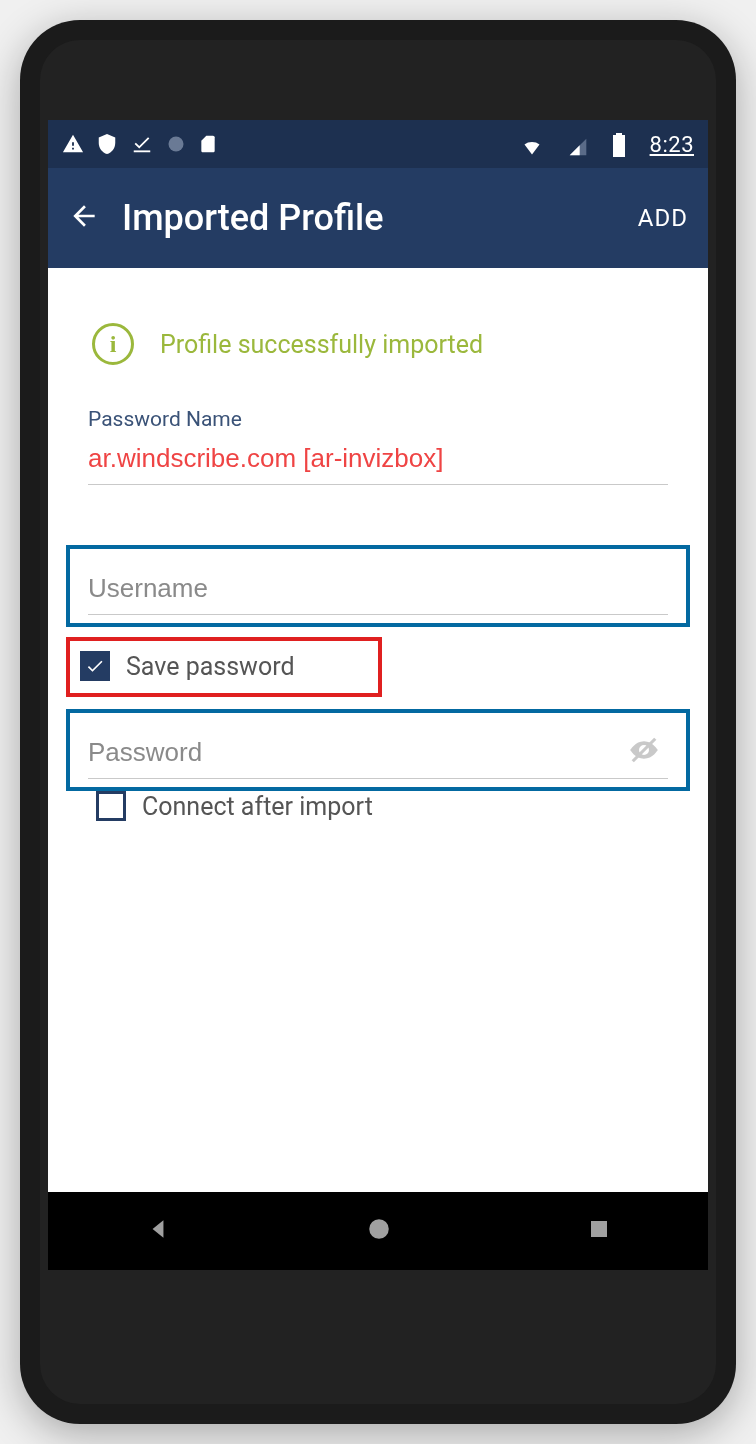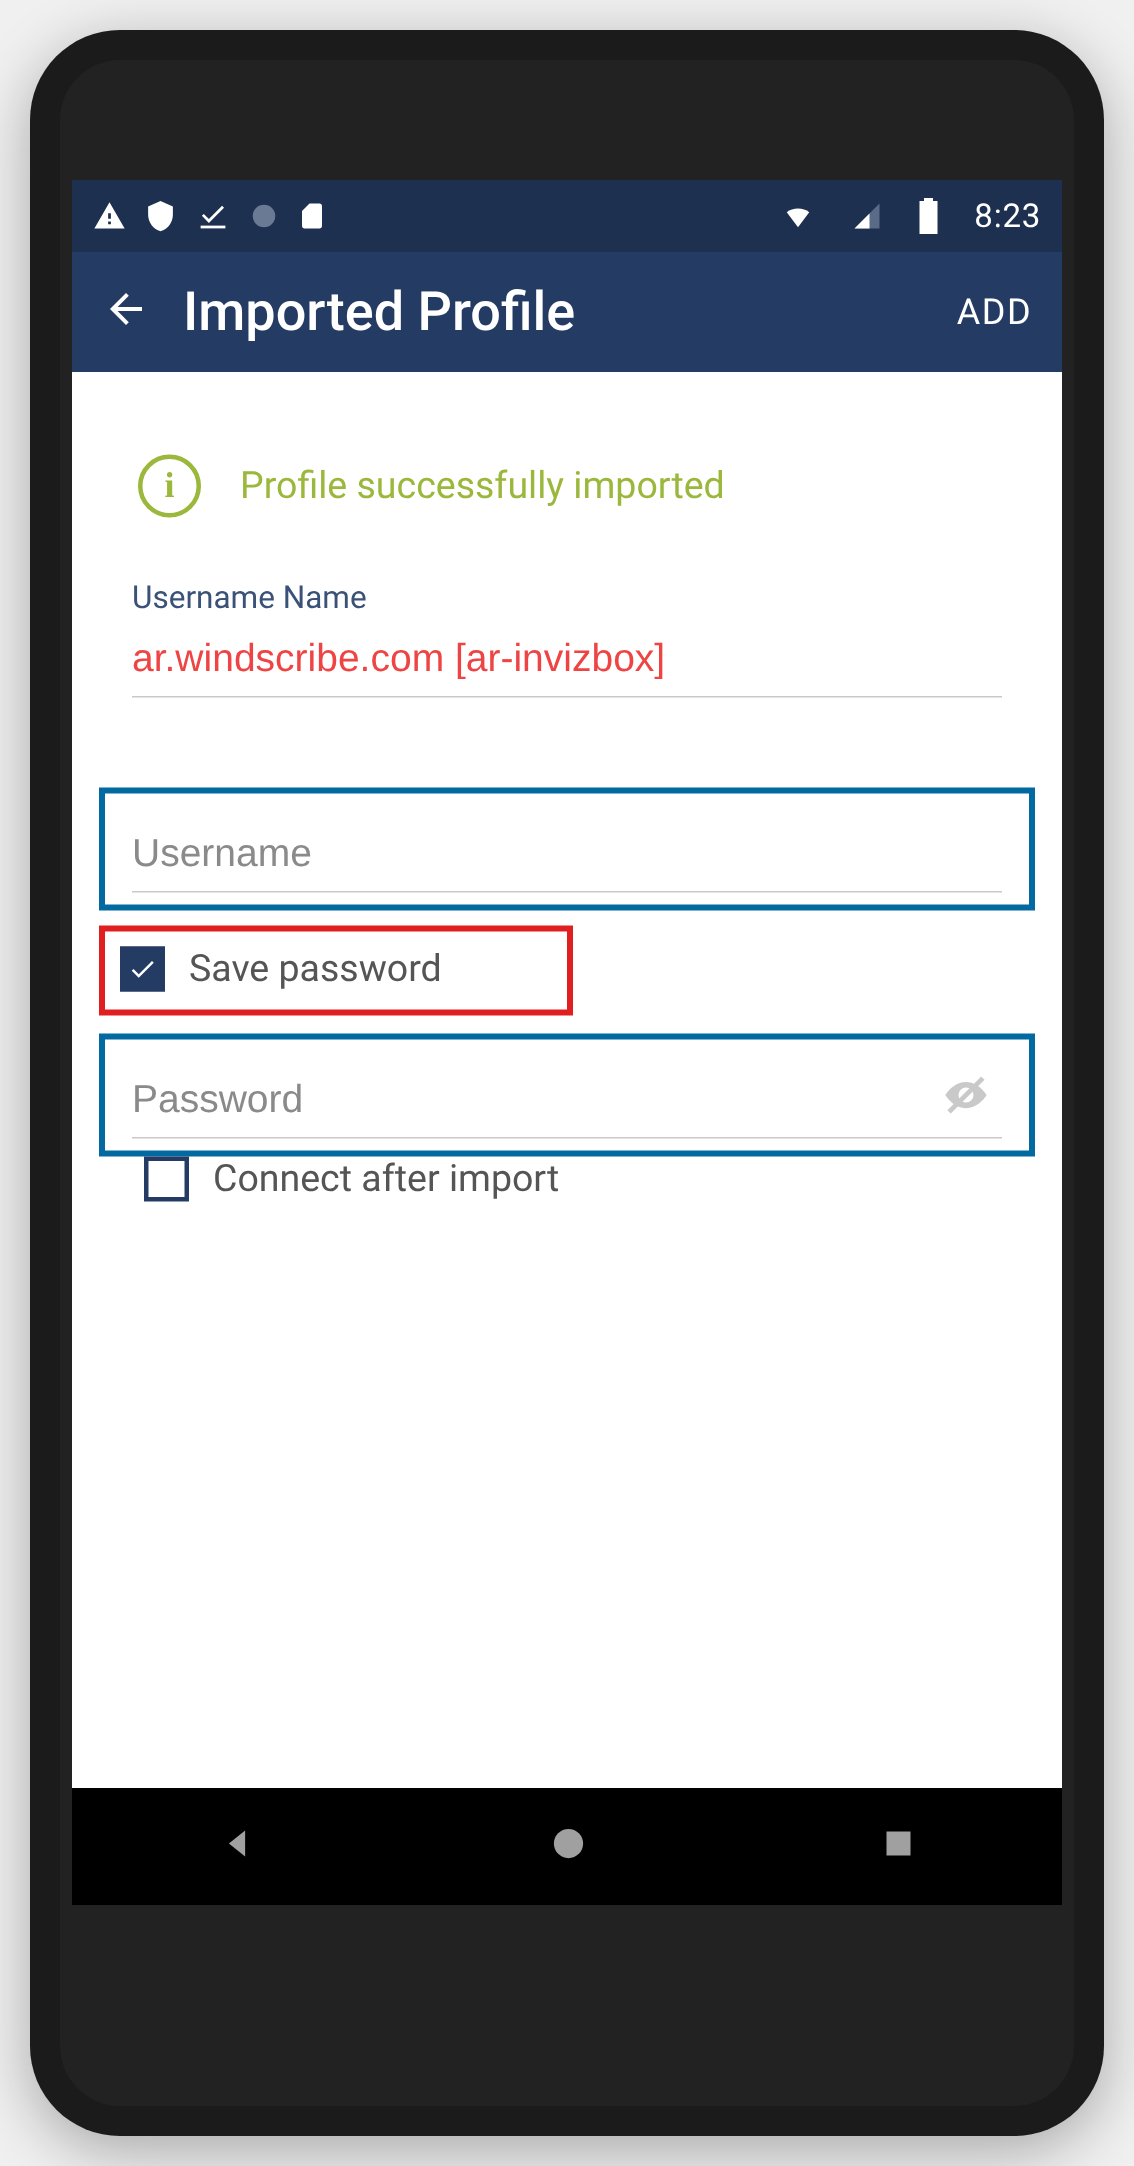--- a/index.html
+++ b/index.html
@@ -66,24 +66,24 @@
     height: 48px;
     background: #1d3050;
     color: #fff;
     display: flex;
     align-items: center;
     padding: 0 14px;
     justify-content: space-between;
     font-size: 22px;
   }
   .status-left { display: flex; align-items: center; gap: 12px; }
-  .status-right { display: flex; align-items: center; gap: 24px; }
+  .status-right { display: flex; align-items: flex-end; gap: 24px; text-decoration: underline; }
   .status-right svg { fill: #fff; }
   .appbar {
-    height: 80px;
+    height: 100px;
     background: #243c63;
     color: #fff;
     display: flex;
     align-items: center;
     padding: 0 20px;
     justify-content: space-between;
   }
   .appbar-left { display: flex; align-items: center; gap: 22px; }
   .appbar-title { font-size: 36px; font-weight: 500; }
   .appbar-action { font-size: 24px; font-weight: 400; letter-spacing: 1px; cursor: pointer; }
@@ -261,21 +261,21 @@
       </div>
 
       <div class="content">
 
         <div class="success-row">
           <span class="info-circle">i</span>
           <span>Profile successfully imported</span>
         </div>
 
         <div>
-          <div class="field-label">Username Name</div>
+          <div class="field-label">Password Name</div>
           <input class="field-input" type="text" value="ar.windscribe.com [ar-invizbox]" style="">
         </div>
 
         <div class="section-gap"></div>
 
         <div class="highlight-box">
           <input class="field-input" type="text" placeholder="Username" style="">
         </div>
 
         <div class="highlight-box-small">

